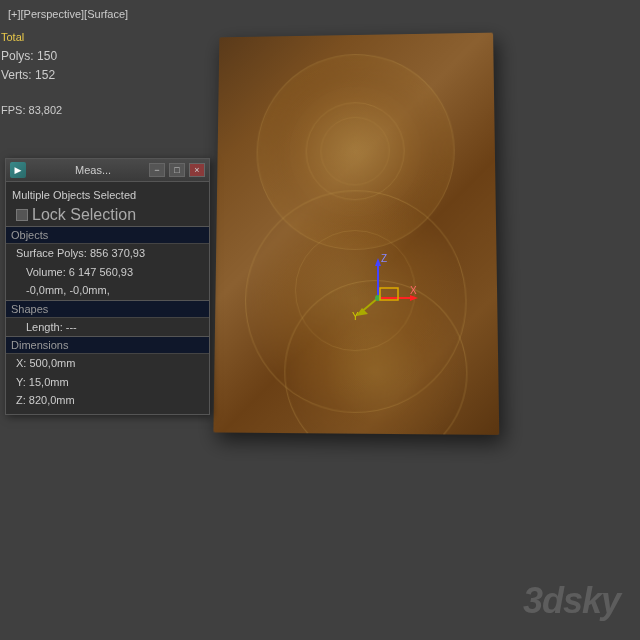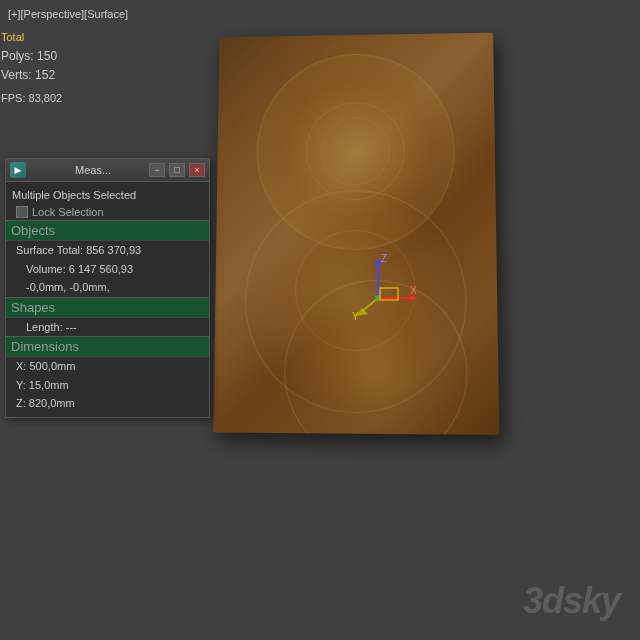--- a/index.html
+++ b/index.html
@@ -34,21 +34,21 @@
     }
     .stats-overlay .label-yellow {
       color: #e8c84a;
       font-size: 11px;
     }
     .stats-overlay .stat-row {
       color: #cccccc;
       font-size: 12px;
     }
     .fps-row {
-      margin-top: 4px;
+      margin-top: 16px;
       font-size: 11px;
       color: #cccccc;
     }
 
     
     .scene-area {
       position: absolute;
       top: 0;
       left: 0;
       width: 640px;
@@ -178,36 +178,36 @@
     .dialog-selected-text {
       color: #cccccc;
       font-size: 11px;
       padding: 3px 0;
     }
     .lock-selection-row {
       display: flex;
       align-items: center;
       gap: 4px;
       padding: 2px 4px;
-      font-size: 11px;
+      font-size: 16px;
       color: #aaa;
     }
     .lock-checkbox {
       width: 12px;
       height: 12px;
       background: #555;
       border: 1px solid #777;
     }
 
     .section-label {
-      background: #14532d;
+      background: #0f172a;
       border-top: 1px solid #555;
       border-bottom: 1px solid #444;
       padding: 2px 5px;
-      font-size: 13px;
+      font-size: 11px;
       color: #999;
       margin: 0 -6px;
     }
     .data-row {
       padding: 1px 4px;
       font-size: 11px;
       color: #cccccc;
       line-height: 1.5;
     }
     .data-row.indented {
@@ -291,21 +291,21 @@
     <div class="dialog-selected-text">Multiple Objects Selected</div>
 
     <div class="lock-selection-row">
       <div class="lock-checkbox"></div>
       <span>Lock Selection</span>
     </div>
 
     <div class="section-label">Objects</div>
 
     <div class="data-row">
-      <span>Surface Total:</span>
+      <span>Surface Polys:</span>
       <span>856 370,93</span>
     </div>
     <div class="data-row indented">
       <span>Volume:</span>
       <span>6 147 560,93</span>
     </div>
     <div class="data-row indented">
       <span>-0,0mm, -0,0mm,</span>
     </div>
 

